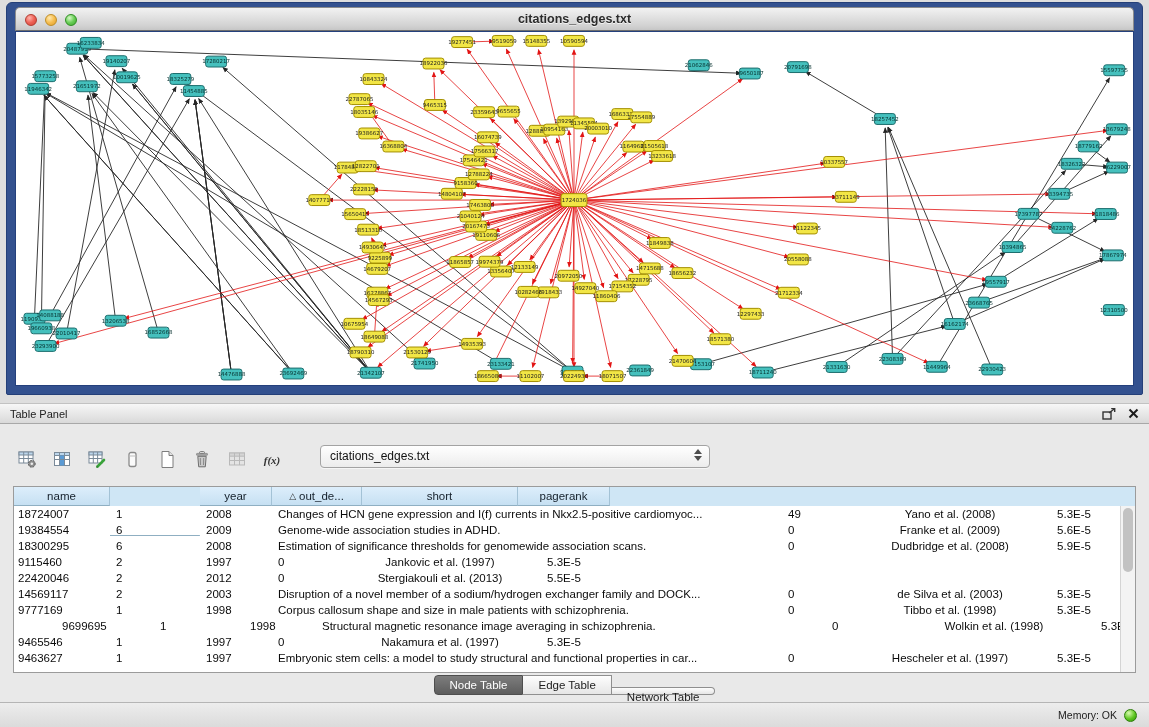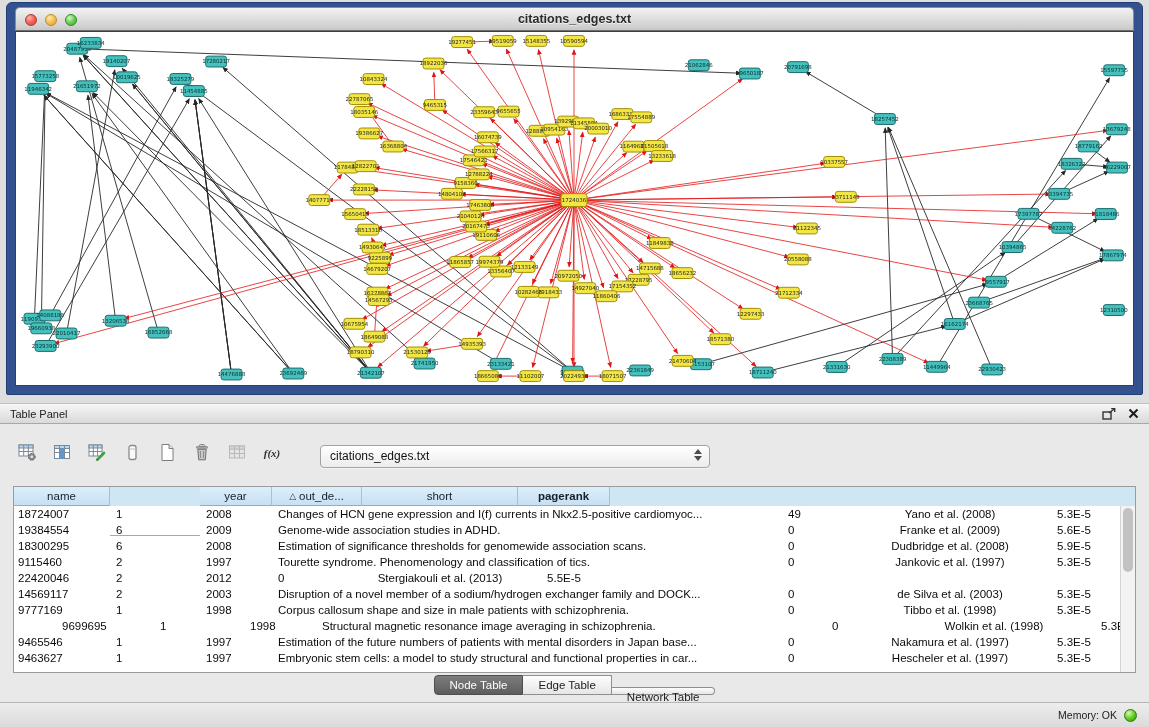--- a/index.html
+++ b/index.html
@@ -53,21 +53,21 @@
   }
   .panel-header-icons { position:absolute; right:10px; top:0; height:100%; display:flex; align-items:center; gap:12px; }
   .panel-body {
     position:absolute; left:0; top:424px; width:1149px; height:278px;
     background:#e9e9e9;
   }
   .toolbar {
     position:absolute; left:0; top:16px; width:100%; height:32px;
     display:flex; align-items:center; padding-left:14px; gap:9px;
   }
-  .tool { width:26px; height:26px; display:flex; align-items:flex-start; justify-content:center; border-radius:4px; cursor:default; }
+  .tool { width:26px; height:26px; display:flex; align-items:flex-end; justify-content:center; border-radius:4px; cursor:default; }
   .combo {
     margin-left:26px; width:390px; height:23px;
     background:linear-gradient(#ffffff,#ececec);
     border:1px solid #a3a3a3; border-radius:4px;
     display:flex; align-items:center; font-size:12px; color:#111;
     padding-left:9px; position:relative;
     box-shadow:0 1px 0 rgba(255,255,255,.6);
   }
   .combo-arrows { position:absolute; right:7px; top:3px; display:flex; flex-direction:column; gap:2px; }
   .combo-arrows i { display:block; width:0; height:0; border-left:4px solid transparent; border-right:4px solid transparent; }
@@ -899,21 +899,21 @@
           <div class="th" style="width: 72px;">
             <span>year</span>
           </div>
           <div class="th" style="width: 90px;">
             <span class="sort">△</span>
             <span>out_de...</span>
           </div>
           <div class="th" style="width: 156px;">
             <span>short</span>
           </div>
-          <div class="th" style="width: 92px; font-weight: bold;">
+          <div class="th" style="width: 92px;">
             <span>pagerank</span>
           </div>
         </div>
       <div id="tbody">
           <div class="tr">
             <div class="td c0" style="width: 96px;">18724007</div>
             <div class="td c1" style="width: 90px;">1</div>
             <div class="td c2" style="width: 72px;">2008</div>
             <div class="td c3" style="width: 510px;">Changes of HCN gene expression and I(f) currents in Nkx2.5-positive cardiomyoc...</div>
             <div class="td c4" style="width: 90px;">49</div>
@@ -935,21 +935,20 @@
             <div class="td c2" style="width: 72px;">2008</div>
             <div class="td c3" style="width: 510px;">Estimation of significance thresholds for genomewide association scans.</div>
             <div class="td c4" style="width: 90px;">0</div>
             <div class="td c5" style="width: 156px;">Dudbridge et al. (2008)</div>
             <div class="td c6" style="width: 92px;">5.9E-5</div>
           </div>
           <div class="tr">
             <div class="td c0" style="width: 96px;">9115460</div>
             <div class="td c1" style="width: 90px;">2</div>
             <div class="td c2" style="width: 72px;">1997</div>
-            <div class="td c3" style="width: 510px;">Tourette syndrome. Phenomenology and classification of tics.</div>
             <div class="td c4" style="width: 90px;">0</div>
             <div class="td c5" style="width: 156px;">Jankovic et al. (1997)</div>
             <div class="td c6" style="width: 92px;">5.3E-5</div>
           </div>
           <div class="tr">
             <div class="td c0" style="width: 96px;">22420046</div>
             <div class="td c1" style="width: 90px;">2</div>
             <div class="td c2" style="width: 72px;">2012</div>
             <div class="td c4" style="width: 90px;">0</div>
             <div class="td c5" style="width: 156px;">Stergiakouli et al. (2013)</div>
@@ -979,21 +978,20 @@
             <div class="td c2" style="width: 72px;">1998</div>
             <div class="td c3" style="width: 510px;">Structural magnetic resonance image averaging in schizophrenia.</div>
             <div class="td c4" style="width: 90px;">0</div>
             <div class="td c5" style="width: 156px;">Wolkin et al. (1998)</div>
             <div class="td c6" style="width: 92px;">5.3E-5</div>
           </div>
           <div class="tr">
             <div class="td c0" style="width: 96px;">9465546</div>
             <div class="td c1" style="width: 90px;">1</div>
             <div class="td c2" style="width: 72px;">1997</div>
-            <div class="td c3" style="width: 510px;">Estimation of the future numbers of patients with mental disorders in Japan base...</div>
             <div class="td c4" style="width: 90px;">0</div>
             <div class="td c5" style="width: 156px;">Nakamura et al. (1997)</div>
             <div class="td c6" style="width: 92px;">5.3E-5</div>
           </div>
           <div class="tr">
             <div class="td c0" style="width: 96px;">9463627</div>
             <div class="td c1" style="width: 90px;">1</div>
             <div class="td c2" style="width: 72px;">1997</div>
             <div class="td c3" style="width: 510px;">Embryonic stem cells: a model to study structural and functional properties in car...</div>
             <div class="td c4" style="width: 90px;">0</div>

